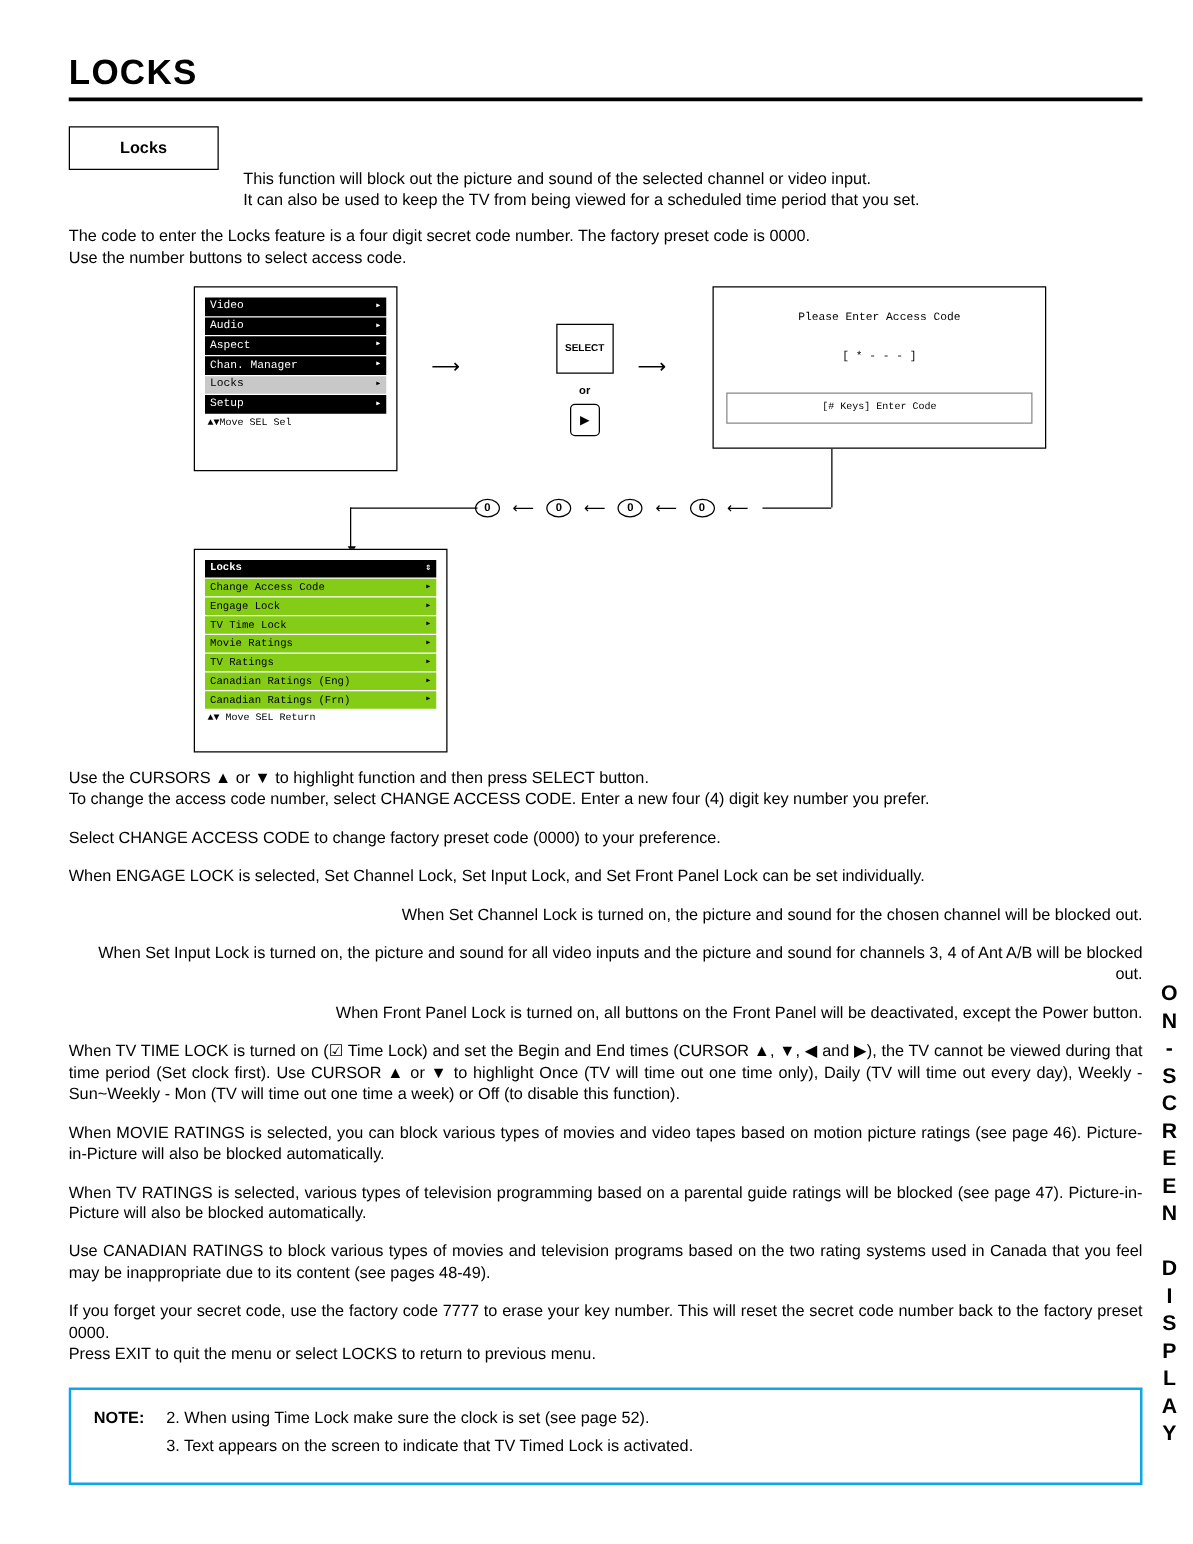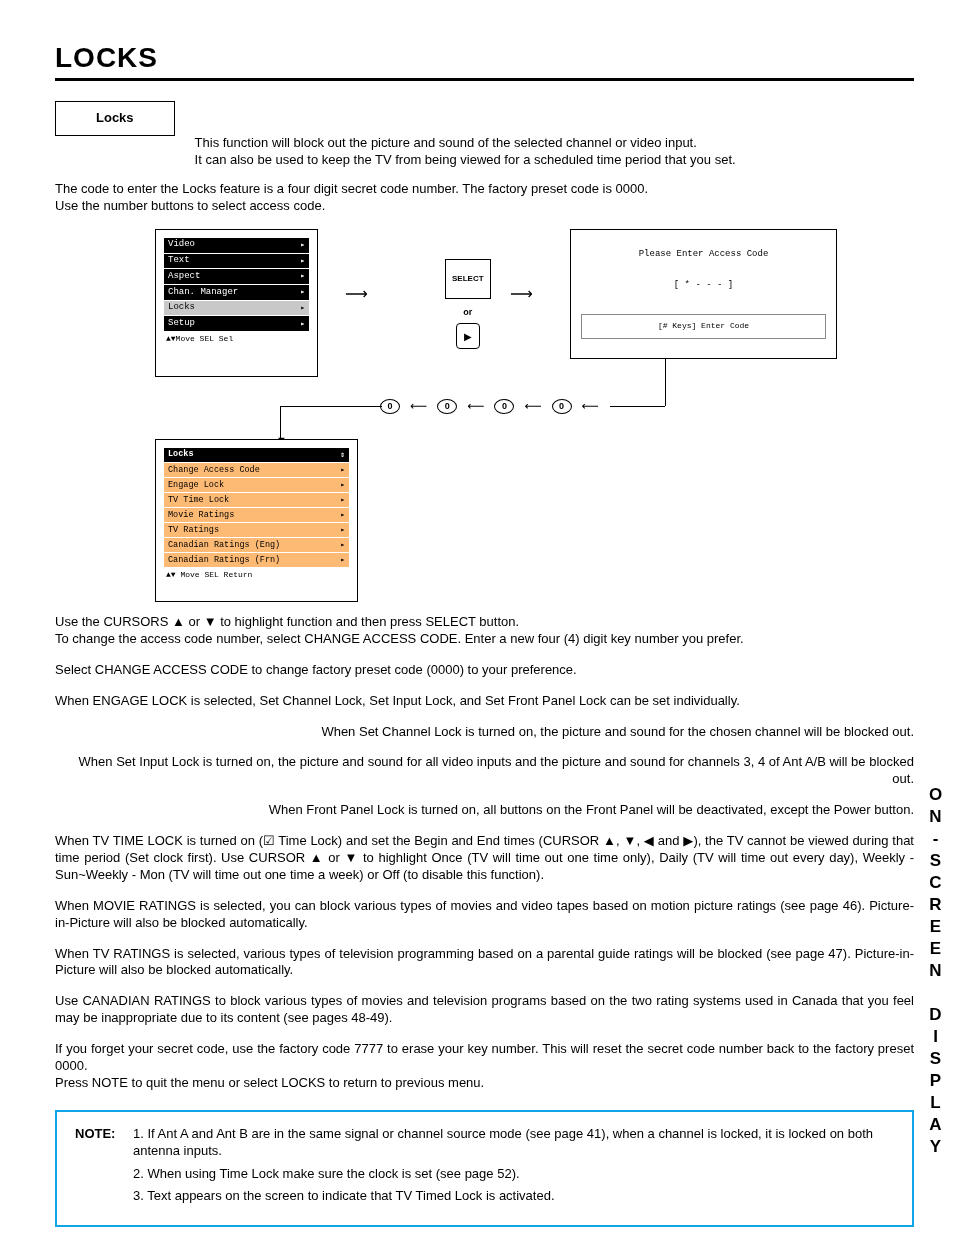--- a/index.html
+++ b/index.html
@@ -56,21 +56,21 @@
   }
   .menu1 { top: 0; left: 100px; width: 145px; height: 130px; }
   .menu-item {
     padding: 1.5px 4px;
     margin-bottom: 1px;
     display: flex;
     justify-content: space-between;
     align-items: center;
   }
   .mi-dark { background: #000; color: #fff; }
-  .mi-light { background: #fdba74; color: #000; }
+  .mi-light { background: #84cc16; color: #000; }
   .mi-head { background: #000; color: #fff; font-weight: bold; }
   .mi-sel { background: #c8c8c8; }
   .arrow-ind { font-size: 8px; }
   .footer-hint { font-size: 8px; margin-top: 2px; padding: 1px 2px; }
 
   .mid-box {
     position: absolute;
     top: 30px; left: 390px;
     text-align: center;
     font-size: 9px;
@@ -178,21 +178,21 @@
 <div style="margin-bottom:14px">Use the number buttons to select access code.</div>
 
 <div class="diagram-area">
 
   <div class="menu-box menu1">
     <div class="menu-item mi-dark">
         <span>Video</span>
         <span class="arrow-ind">▸</span>
       </div>
     <div class="menu-item mi-dark">
-        <span>Text</span>
+        <span>Audio</span>
         <span class="arrow-ind">▸</span>
       </div>
     <div class="menu-item mi-dark">
         <span>Aspect</span>
         <span class="arrow-ind">▸</span>
       </div>
     <div class="menu-item mi-dark">
         <span>Chan. Manager</span>
         <span class="arrow-ind">▸</span>
       </div>
@@ -284,26 +284,25 @@
 <div class="para">Select CHANGE ACCESS CODE to change factory preset code (0000) to your preference.</div>
 <div class="para">When ENGAGE LOCK is selected, Set Channel Lock, Set Input Lock, and Set Front Panel Lock can be set individually.</div>
 <div class="para indent">When Set Channel Lock is turned on, the picture and sound for the chosen channel will be blocked out.</div>
 <div class="para indent">When Set Input Lock is turned on, the picture and sound for all video inputs and the picture and sound for channels 3, 4 of Ant A/B will be blocked out.</div>
 <div class="para indent">When Front Panel Lock is turned on, all buttons on the Front Panel will be deactivated, except the Power button.</div>
 <div class="para" style="text-align:justify">When TV TIME LOCK is turned on (☑ Time Lock) and set the Begin and End times (CURSOR ▲, ▼, ◀ and ▶), the TV cannot be viewed during that time period (Set clock first). Use CURSOR ▲ or ▼ to highlight Once (TV will time out one time only), Daily (TV will time out every day), Weekly - Sun~Weekly - Mon (TV will time out one time a week) or Off (to disable this function).</div>
 <div class="para" style="text-align:justify">When MOVIE RATINGS is selected, you can block various types of movies and video tapes based on motion picture ratings (see page 46).  Picture-in-Picture will also be blocked automatically.</div>
 <div class="para" style="text-align:justify">When TV RATINGS is selected, various types of television programming based on a parental guide ratings will be blocked (see page 47).  Picture-in-Picture will also be blocked automatically.</div>
 <div class="para" style="text-align:justify">Use CANADIAN RATINGS to block various types of movies and television programs based on the two rating systems used in Canada that you feel may be inappropriate due to its content (see pages 48-49).</div>
 <div style="text-align:justify">If you forget your secret code, use the factory code 7777 to erase your key number. This will reset the secret code number back to the factory preset 0000.</div>
-<div>Press NOTE to quit the menu or select LOCKS to return to previous menu.</div>
+<div>Press EXIT to quit the menu or select LOCKS to return to previous menu.</div>
 
 <div class="note-box">
   <div class="note-row">
     <div class="note-label">NOTE:</div>
     <div class="note-list">
-      <div class="note-item">1. If Ant A and Ant B are in the same signal or channel source mode (see page 41), when a channel is locked, it is locked on both antenna inputs.</div>
       <div class="note-item">2. When using Time Lock make sure the clock is set (see page 52).</div>
       <div class="note-item">3. Text appears on the screen to indicate that TV Timed Lock is activated.</div>
     </div>
   </div>
 </div>
 
 <div class="side-tab">ON-SCREEN DISPLAY</div>
 
 </body></html>

